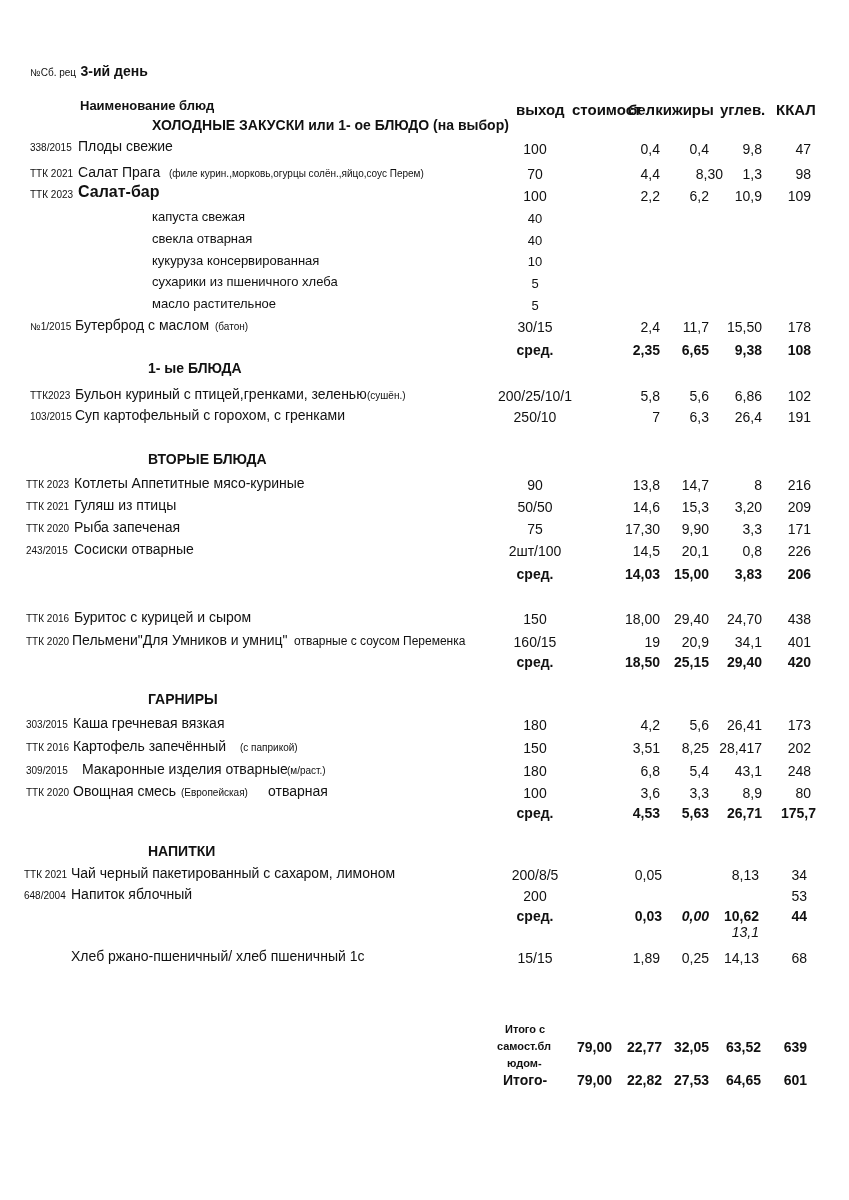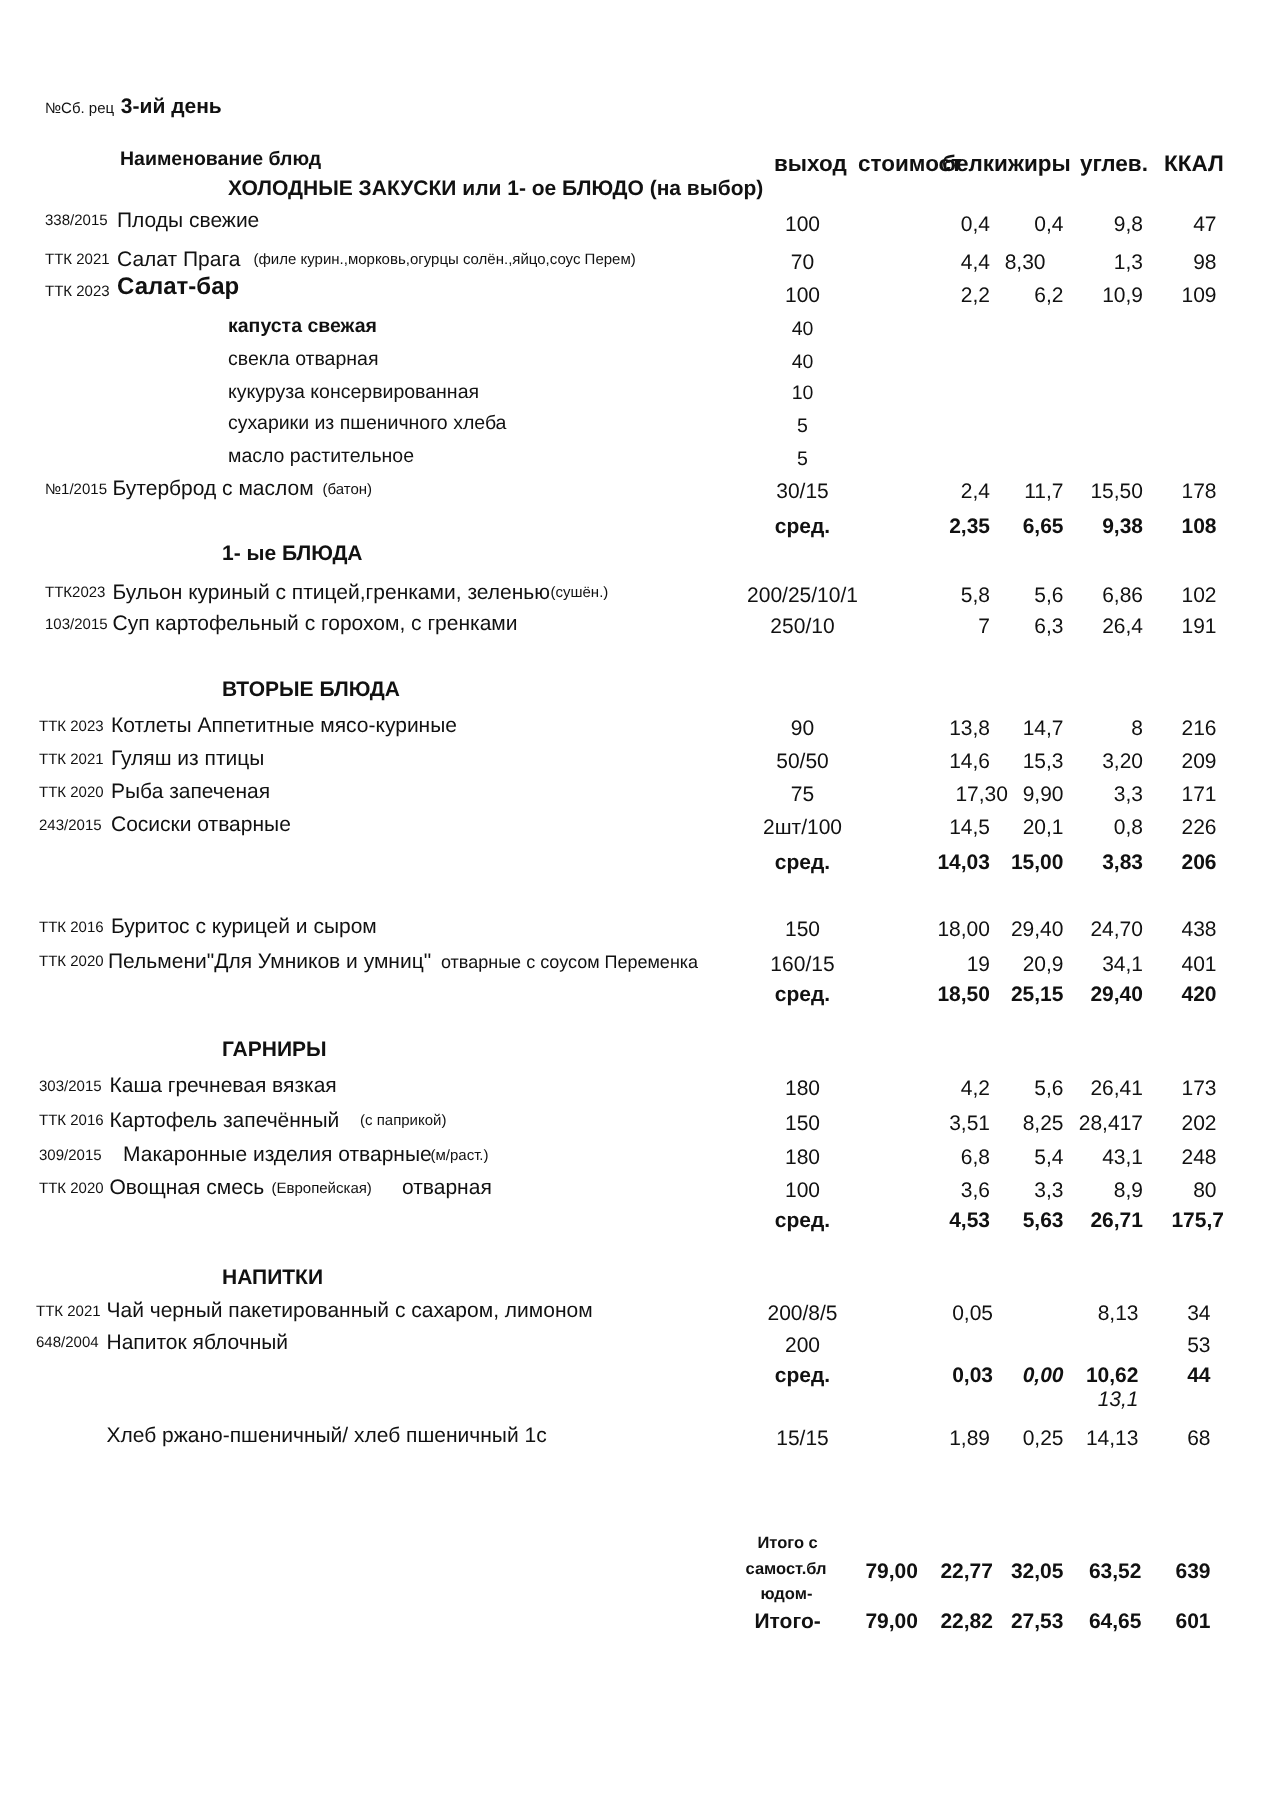--- a/index.html
+++ b/index.html
@@ -42,37 +42,37 @@
   <span class="num" style="right:87px;top:141px;">9,8</span>
   <span class="num" style="right:38px;top:141px;">47</span>
 </div>
 
 <div>
   <span class="abs code" style="left:30px;top:168px;">ТТК 2021</span>
   <span class="abs name" style="left:78px;top:164px;">Салат Прага</span>
   <span class="abs small" style="left:169px;top:168px;">(филе курин.,морковь,огурцы солён.,яйцо,соус Перем)</span>
   <span class="num center" style="left:495px;width:80px;top:166px;">70</span>
   <span class="num" style="right:189px;top:166px;">4,4</span>
-  <span class="num" style="right:152px;top:166px;padding-left:48px;">8,30</span>
+  <span class="num" style="right:126px;top:166px;padding-left:48px;">8,30</span>
   <span class="num" style="right:87px;top:166px;">1,3</span>
   <span class="num" style="right:38px;top:166px;">98</span>
 </div>
 
 <div>
   <span class="abs code" style="left:30px;top:189px;">ТТК 2023</span>
   <span class="abs bold" style="left:78px;top:183px;font-size:16px;">Салат-бар</span>
   <span class="num center" style="left:495px;width:80px;top:188px;">100</span>
   <span class="num" style="right:189px;top:188px;">2,2</span>
   <span class="num" style="right:140px;top:188px;">6,2</span>
   <span class="num" style="right:87px;top:188px;">10,9</span>
   <span class="num" style="right:38px;top:188px;">109</span>
 </div>
 
 <div>
-  <span class="abs sub" style="left:152px;top:209px;font-weight:bold;">капуста свежая</span>
+  <span class="abs sub" style="left:152px;top:209px;">капуста свежая</span>
   <span class="num center" style="left:495px;width:80px;top:211px;font-size:13px;">40</span>
   <span class="abs sub" style="left:152px;top:231px;">свекла отварная</span>
   <span class="num center" style="left:495px;width:80px;top:233px;font-size:13px;">40</span>
   <span class="abs sub" style="left:152px;top:253px;">кукуруза консервированная</span>
   <span class="num center" style="left:495px;width:80px;top:254px;font-size:13px;">10</span>
   <span class="abs sub" style="left:152px;top:274px;">сухарики из пшеничного хлеба</span>
   <span class="num center" style="left:495px;width:80px;top:276px;font-size:13px;">5</span>
   <span class="abs sub" style="left:152px;top:296px;">масло растительное</span>
   <span class="num center" style="left:495px;width:80px;top:298px;font-size:13px;">5</span>
 </div>
@@ -138,21 +138,21 @@
   <span class="num" style="right:189px;top:499px;">14,6</span>
   <span class="num" style="right:140px;top:499px;">15,3</span>
   <span class="num" style="right:87px;top:499px;">3,20</span>
   <span class="num" style="right:38px;top:499px;">209</span>
 </div>
 
 <div>
   <span class="abs code" style="left:26px;top:523px;">ТТК 2020</span>
   <span class="abs name" style="left:74px;top:519px;">Рыба запеченая</span>
   <span class="num center" style="left:495px;width:80px;top:521px;">75</span>
-  <span class="num" style="right:177px;top:521px;">17,30</span>
+  <span class="num" style="right:189px;top:521px;">17,30</span>
   <span class="num" style="right:140px;top:521px;margin-left:30px;">9,90</span>
   <span class="num" style="right:87px;top:521px;">3,3</span>
   <span class="num" style="right:38px;top:521px;">171</span>
 </div>
 
 <div>
   <span class="abs code" style="left:26px;top:545px;">243/2015</span>
   <span class="abs name" style="left:74px;top:541px;">Сосиски отварные</span>
   <span class="num center" style="left:495px;width:80px;top:543px;">2шт/100</span>
   <span class="num" style="right:189px;top:543px;">14,5</span>

